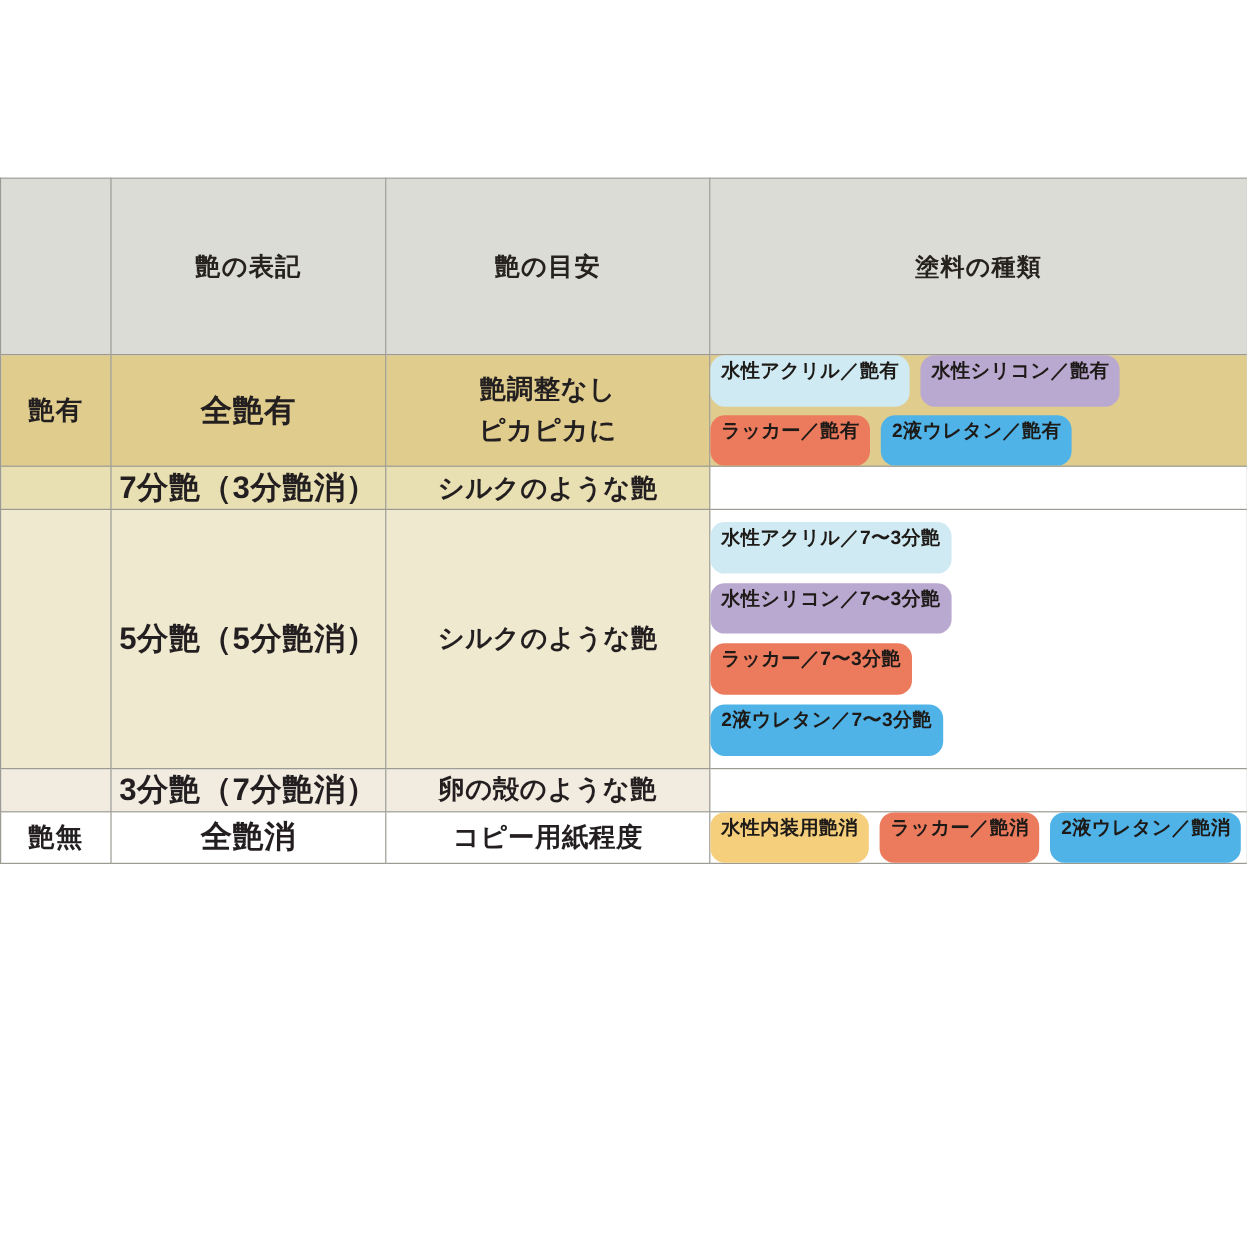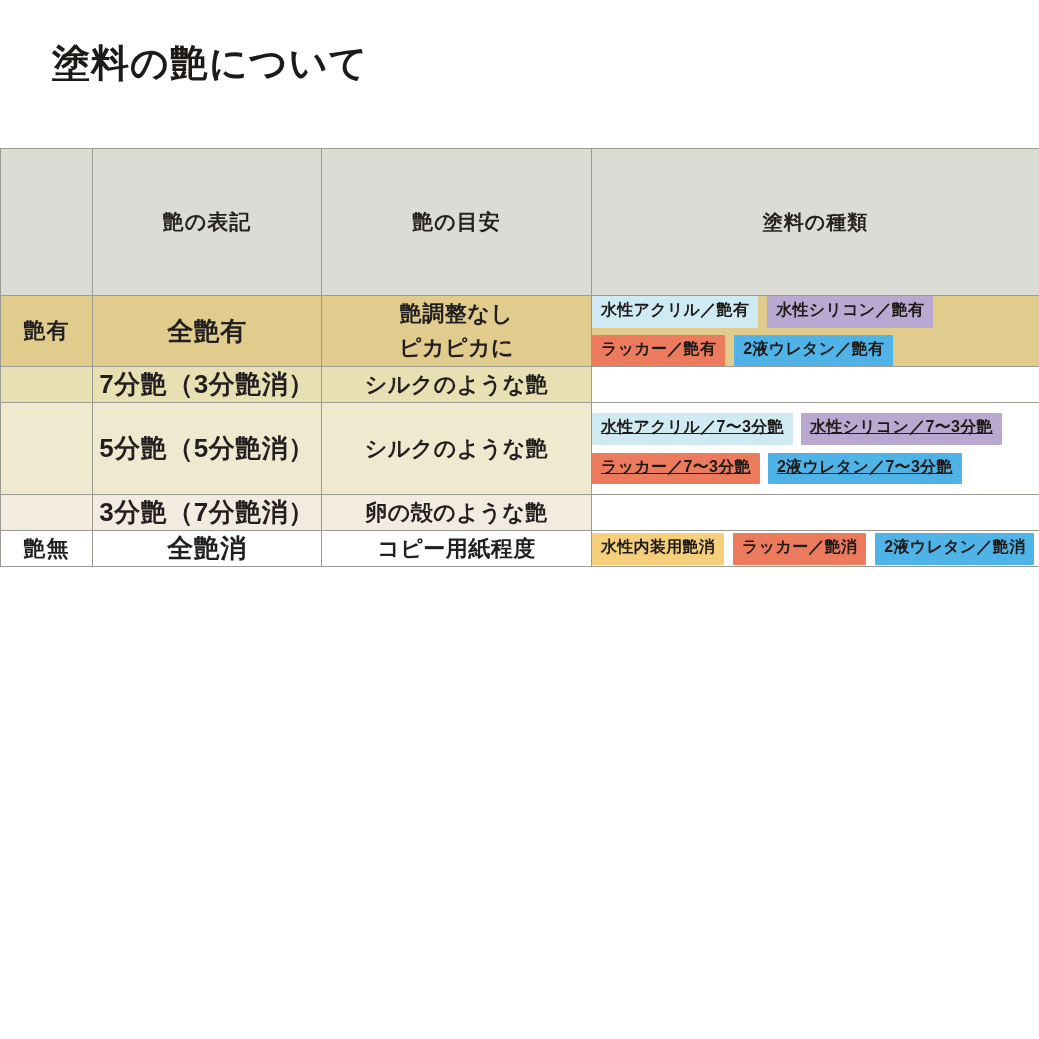--- a/index.html
+++ b/index.html
@@ -95,44 +95,43 @@
   .row-4 td.cell-types { background: #ffffff; }
 
   .tag-wrap {
     display: flex;
     flex-wrap: wrap;
     gap: 7px 9px;
     align-items: center;
   }
   .tag {
     display: inline-block;
-    padding: 5px 9px 9px 9px;
-    border-radius: 1px;
+    padding: 5px 9px 20px 9px;
+    border-radius: 12px;
     font-size: 16px;
     font-weight: bold;
     color: #1d1a17;
     letter-spacing: 0.3px;
     white-space: nowrap;
     line-height: 1.1;
   }
   .tag.acrylic  { background: #cfeaf2; }
   .tag.silicon  { background: #b9a8cf; }
   .tag.lacquer  { background: #ec7b5e; }
   .tag.urethane { background: #4fb3e8; }
   .tag.interior { background: #f6cf7d; }
 
-  .row-3 .tag-wrap { flex-direction: row; align-items: flex-start; gap: 8px; text-decoration: underline; }
+  .row-3 .tag-wrap { flex-direction: column; align-items: flex-start; gap: 8px; }
   .row-3 .cell-types { padding-top: 10px; padding-bottom: 10px; }
 </style>
 </head>
 <body>
 
 <div class="page">
 
-  <div class="page-title">塗料の艶について</div>
 
   <table class="gloss-table">
     <colgroup>
       <col class="c-label">
       <col class="c-notation">
       <col class="c-guide">
       <col class="c-types">
     </colgroup>
     <thead>
       <tr>

